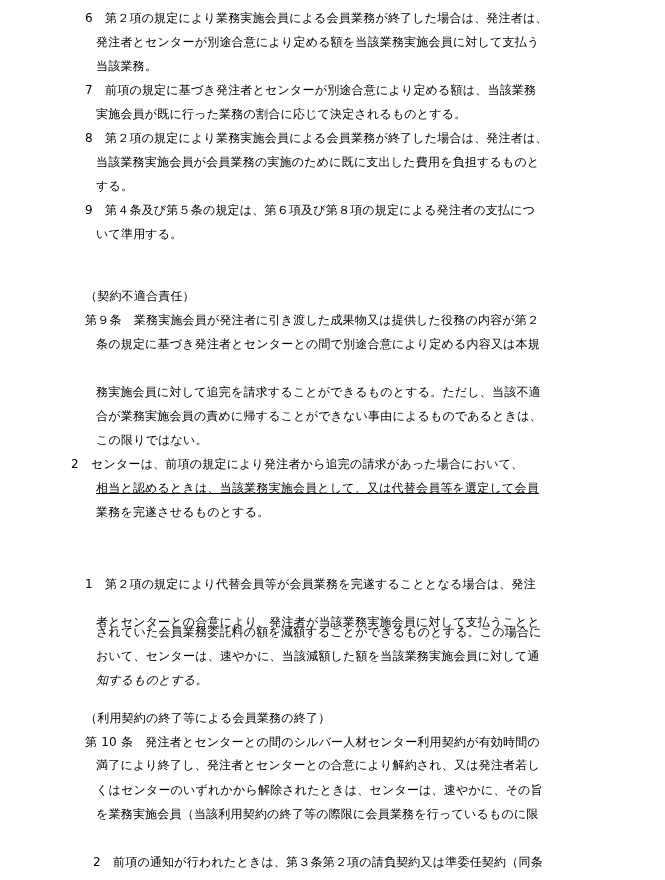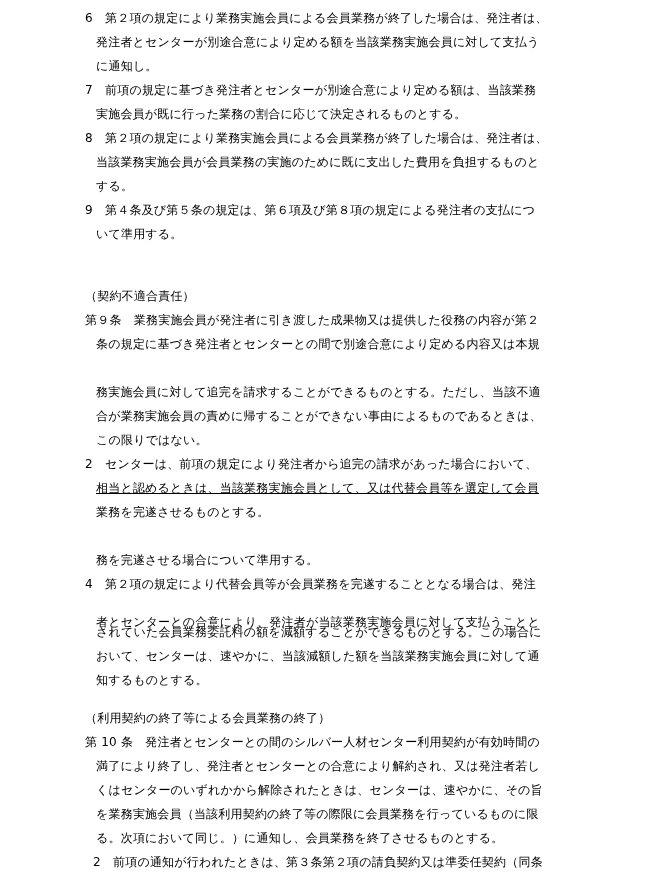--- a/index.html
+++ b/index.html
@@ -12,43 +12,41 @@
     position: absolute; font-size: 12px; line-height: 18px; white-space: nowrap;
     letter-spacing: 0.2px;
   }
 </style>
 </head>
 <body>
 
 <div class="page" id="page">
     <div class="line" style="left: 85px; top: 9px;">6　第２項の規定により業務実施会員による会員業務が終了した場合は、発注者は、</div>
     <div class="line" style="left: 96px; top: 33px;">発注者とセンターが別途合意により定める額を当該業務実施会員に対して支払う</div>
-    <div class="line" style="left: 96px; top: 57px;">に通知し。</div>
+    <div class="line" style="left: 96px; top: 57px;">当該業務。</div>
     <div class="line" style="left: 85px; top: 81px;">7　前項の規定に基づき発注者とセンターが別途合意により定める額は、当該業務</div>
     <div class="line" style="left: 96px; top: 105px;">実施会員が既に行った業務の割合に応じて決定されるものとする。</div>
     <div class="line" style="left: 85px; top: 129px;">8　第２項の規定により業務実施会員による会員業務が終了した場合は、発注者は、</div>
     <div class="line" style="left: 96px; top: 153px;">当該業務実施会員が会員業務の実施のために既に支出した費用を負担するものと</div>
     <div class="line" style="left: 96px; top: 177px;">する。</div>
     <div class="line" style="left: 85px; top: 201px;">9　第４条及び第５条の規定は、第６項及び第８項の規定による発注者の支払につ</div>
     <div class="line" style="left: 96px; top: 225px;">いて準用する。</div>
     <div class="line" style="left: 85px; top: 287px;">（契約不適合責任）</div>
     <div class="line" style="left: 85px; top: 311px;">第９条　業務実施会員が発注者に引き渡した成果物又は提供した役務の内容が第２</div>
     <div class="line" style="left: 96px; top: 335px;">条の規定に基づき発注者とセンターとの間で別途合意により定める内容又は本規</div>
     <div class="line" style="left: 96px; top: 383px;">務実施会員に対して追完を請求することができるものとする。ただし、当該不適</div>
     <div class="line" style="left: 96px; top: 407px;">合が業務実施会員の責めに帰することができない事由によるものであるときは、</div>
     <div class="line" style="left: 96px; top: 431px;">この限りではない。</div>
-    <div class="line" style="left: 85px; top: 455px;">2　センターは、前項の規定により発注者から追完の請求があった場合において、</div>
+    <div class="line" style="left: 71px; top: 455px;">2　センターは、前項の規定により発注者から追完の請求があった場合において、</div>
     <div class="line" style="left: 96px; top: 479px; text-decoration: underline;">相当と認めるときは、当該業務実施会員として、又は代替会員等を選定して会員</div>
     <div class="line" style="left: 96px; top: 503px;">業務を完遂させるものとする。</div>
-    <div class="line" style="left: 96px; top: 551px;">務を完遂させる場合について準用する。</div>
-    <div class="line" style="left: 85px; top: 575px;">4　第２項の規定により代替会員等が会員業務を完遂することとなる場合は、発注</div>
+    <div class="line" style="left: 85px; top: 575px;">1　第２項の規定により代替会員等が会員業務を完遂することとなる場合は、発注</div>
     <div class="line" style="left: 96px; top: 599px; margin-top: 14px;">者とセンターとの合意により、発注者が当該業務実施会員に対して支払うことと</div>
     <div class="line" style="left: 96px; top: 623px;">されていた会員業務委託料の額を減額することができるものとする。この場合に</div>
     <div class="line" style="left: 96px; top: 647px;">おいて、センターは、速やかに、当該減額した額を当該業務実施会員に対して通</div>
-    <div class="line" style="left: 96px; top: 671px;">知するものとする。</div>
+    <div class="line" style="left: 96px; top: 671px; font-style: italic;">知するものとする。</div>
     <div class="line" style="left: 85px; top: 709px;">（利用契約の終了等による会員業務の終了）</div>
     <div class="line" style="left: 85px; top: 733px;">第 10 条　発注者とセンターとの間のシルバー人材センター利用契約が有効時間の</div>
-    <div class="line" style="left: 96px; top: 757px;">満了により終了し、発注者とセンターとの合意により解約され、又は発注者若し</div>
+    <div class="line" style="left: 96px; top: 757px; font-family: Liberation Mono, monospace;">満了により終了し、発注者とセンターとの合意により解約され、又は発注者若し</div>
     <div class="line" style="left: 96px; top: 781px;">くはセンターのいずれかから解除されたときは、センターは、速やかに、その旨</div>
     <div class="line" style="left: 96px; top: 805px;">を業務実施会員（当該利用契約の終了等の際限に会員業務を行っているものに限</div>
-    <div class="line" style="left: 96px; top: 829px;">る。次項において同じ。）に通知し、会員業務を終了させるものとする。</div>
     <div class="line" style="left: 93px; top: 853px; text-align: center;">2　前項の通知が行われたときは、第３条第２項の請負契約又は準委任契約（同条</div>
   </div>
 
 </body></html>

